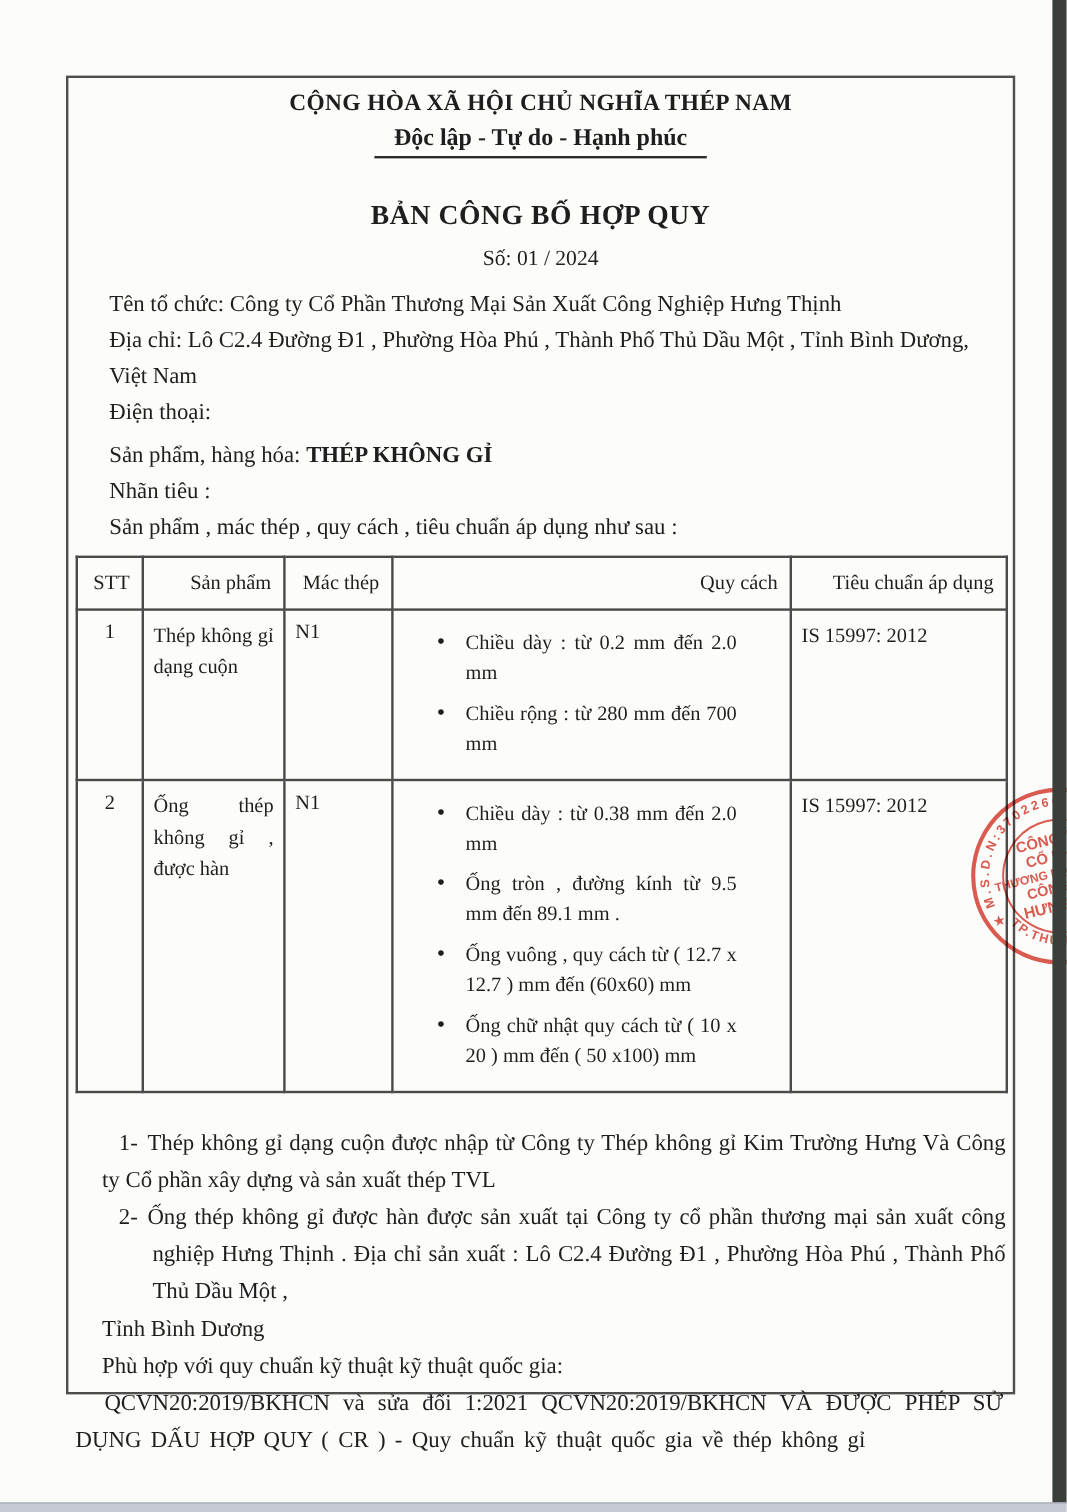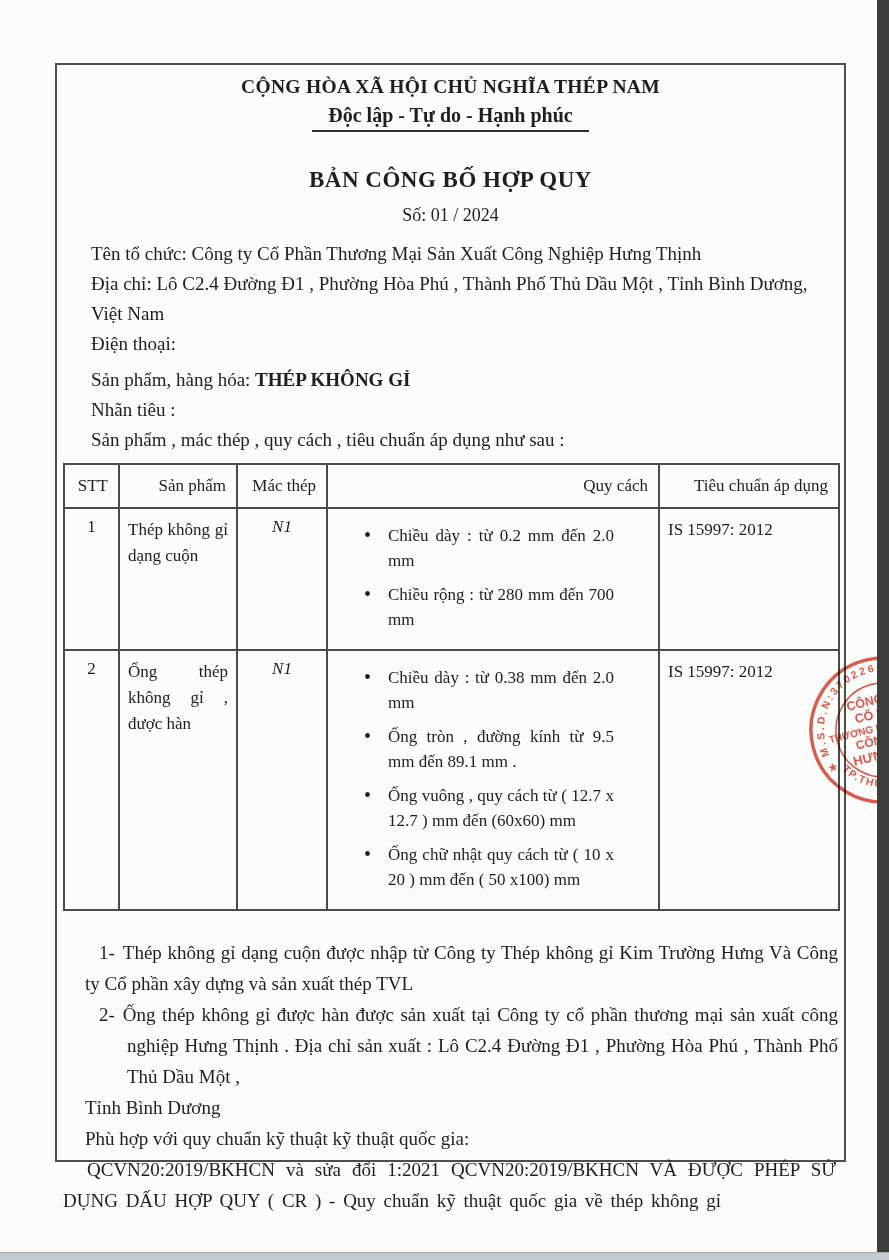--- a/index.html
+++ b/index.html
@@ -31,21 +31,21 @@
 
   table.products {
     border-collapse:collapse; margin:8px 0 0 6px; width:775px; table-layout:fixed;
     font-size:17px;
   }
   table.products th, table.products td {
     border:2px solid #4a4a4a; vertical-align:top; padding:8px 8px; box-sizing:border-box;
   }
   table.products th { font-weight:normal; text-align:right; height:44px; vertical-align:middle; padding:6px 10px; }
   th.c-stt, td.c-stt { text-align:center; }
-  td.c-grade { text-align:center;font-style:italic; }
+  td.c-grade { text-align:left; }
   td.c-product { text-align:justify; line-height:26px; }
   td.c-specs { padding:6px 0 6px 0; }
   td.c-standard { line-height:25px; }
   ul.specs { list-style:none; margin:6px 0 0 0; padding:0; }
   ul.specs li {
     position:relative; padding-left:52px; margin:0 36px 9px 0;
     line-height:25px; text-align:justify;
   }
   ul.specs li::before { content:"\2022"; position:absolute; left:28px; top:0; font-size:20px; }
 

